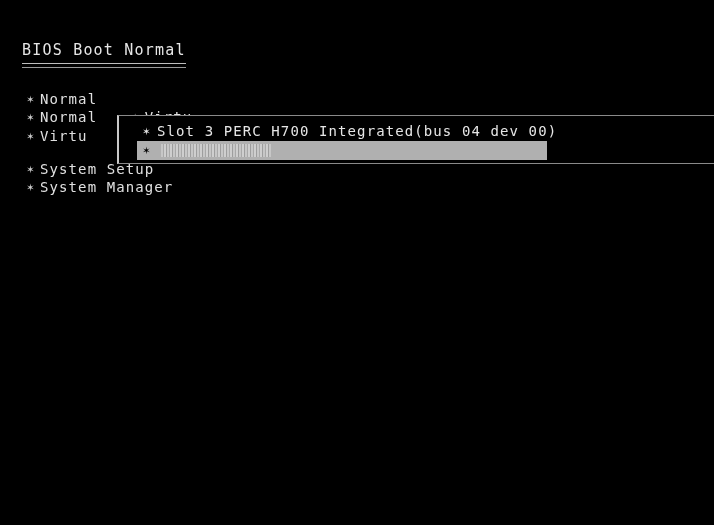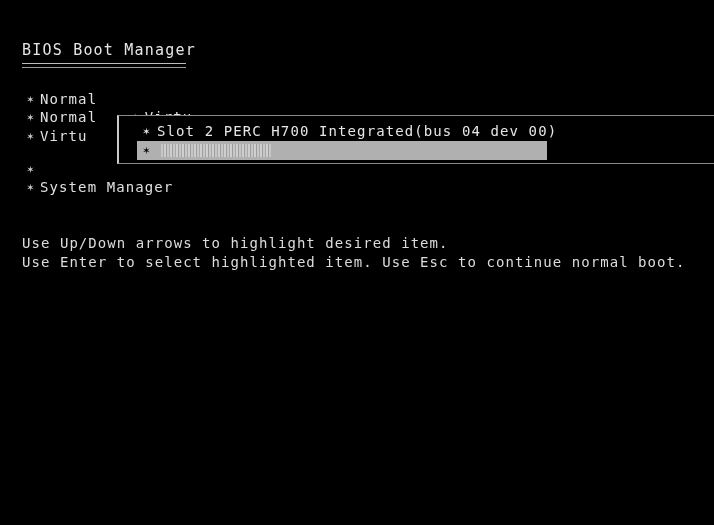--- a/index.html
+++ b/index.html
@@ -162,21 +162,21 @@
     white-space: pre;
     color: #dcdcdc;
   }
 </style>
 </head>
 <body>
 
 <div id="screen">
 
   <div id="title-block">
-    <div id="page-title">BIOS Boot Manager</div>
+    <div id="page-title">BIOS Boot Normal</div>
     <div id="title-rule"></div>
   </div>
 
   <div id="main-menu">
 
     <div class="menu-row">
       <span class="bullet">✶</span>
       <span class="label">Normal</span>
     </div>
 
@@ -205,43 +205,40 @@
       <div class="menu-row selected">
         <span class="bullet">✶</span>
         <span class="label">Hard</span>
       </div>
     </div>
 
     <div id="group-gap"></div>
 
     <div class="menu-row">
       <span class="bullet">✶</span>
+      <span class="label">System Setup</span>
     </div>
 
     <div class="menu-row">
       <span class="bullet">✶</span>
       <span class="label">System Manager</span>
     </div>
 
   </div>
 
   <div id="popup">
     <div id="popup-list">
 
       <div class="popup-row">
         <span class="bullet">✶</span>
-        <span class="label">Slot 2 PERC H700 Integrated(bus 04 dev 00)</span>
+        <span class="label">Slot 3 PERC H700 Integrated(bus 04 dev 00)</span>
       </div>
 
       <div class="popup-row selected">
         <span class="bullet">✶</span>
         <span class="redacted">obscured-text</span>
       </div>
 
     </div>
   </div>
 
-  <div id="footer">
-    <div class="help-line">Use Up/Down arrows to highlight desired item.</div>
-    <div class="help-line">Use Enter to select highlighted item. Use Esc to continue normal boot.</div>
-  </div>
 
 </div>
 
 </body></html>

